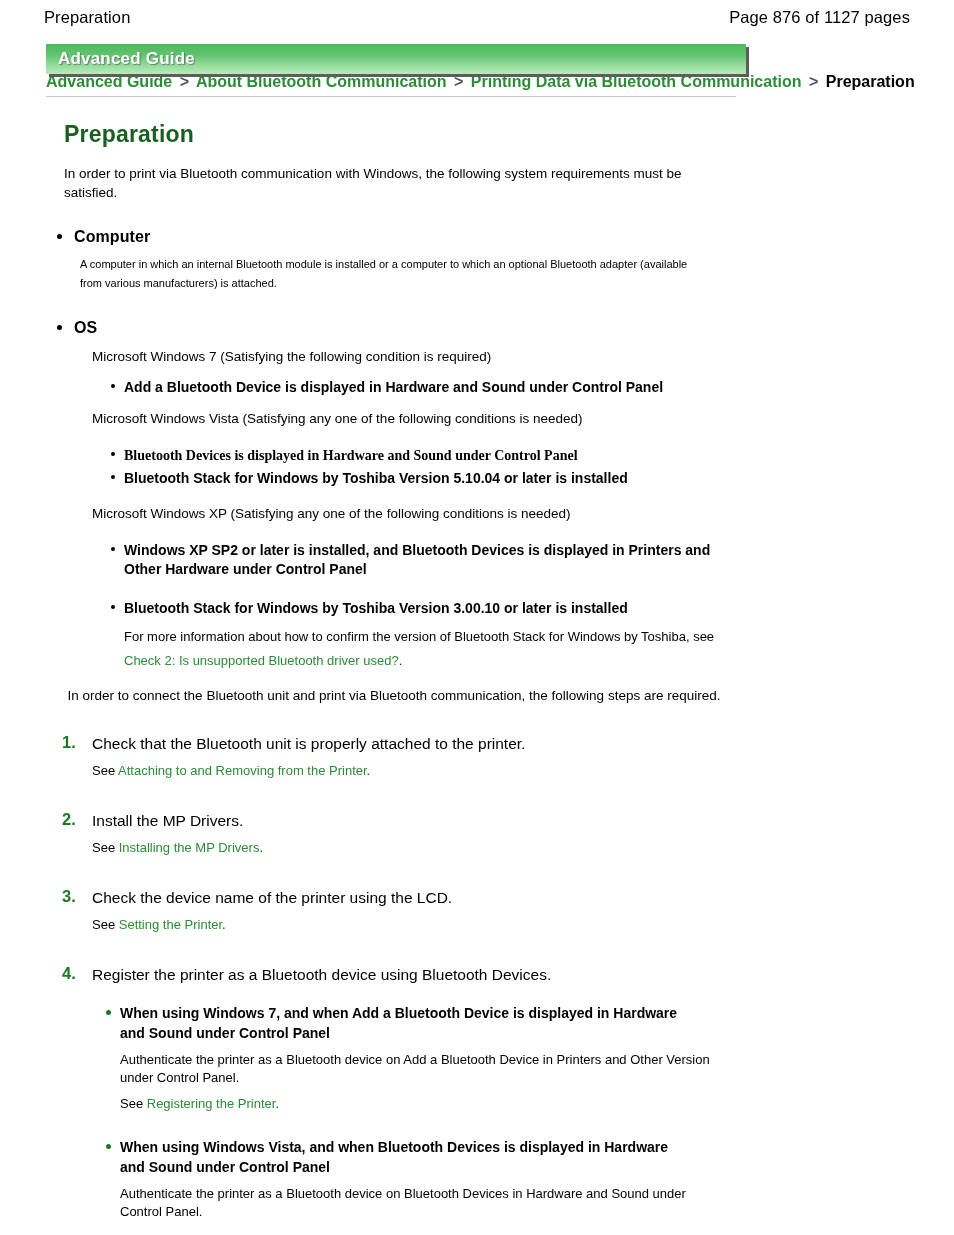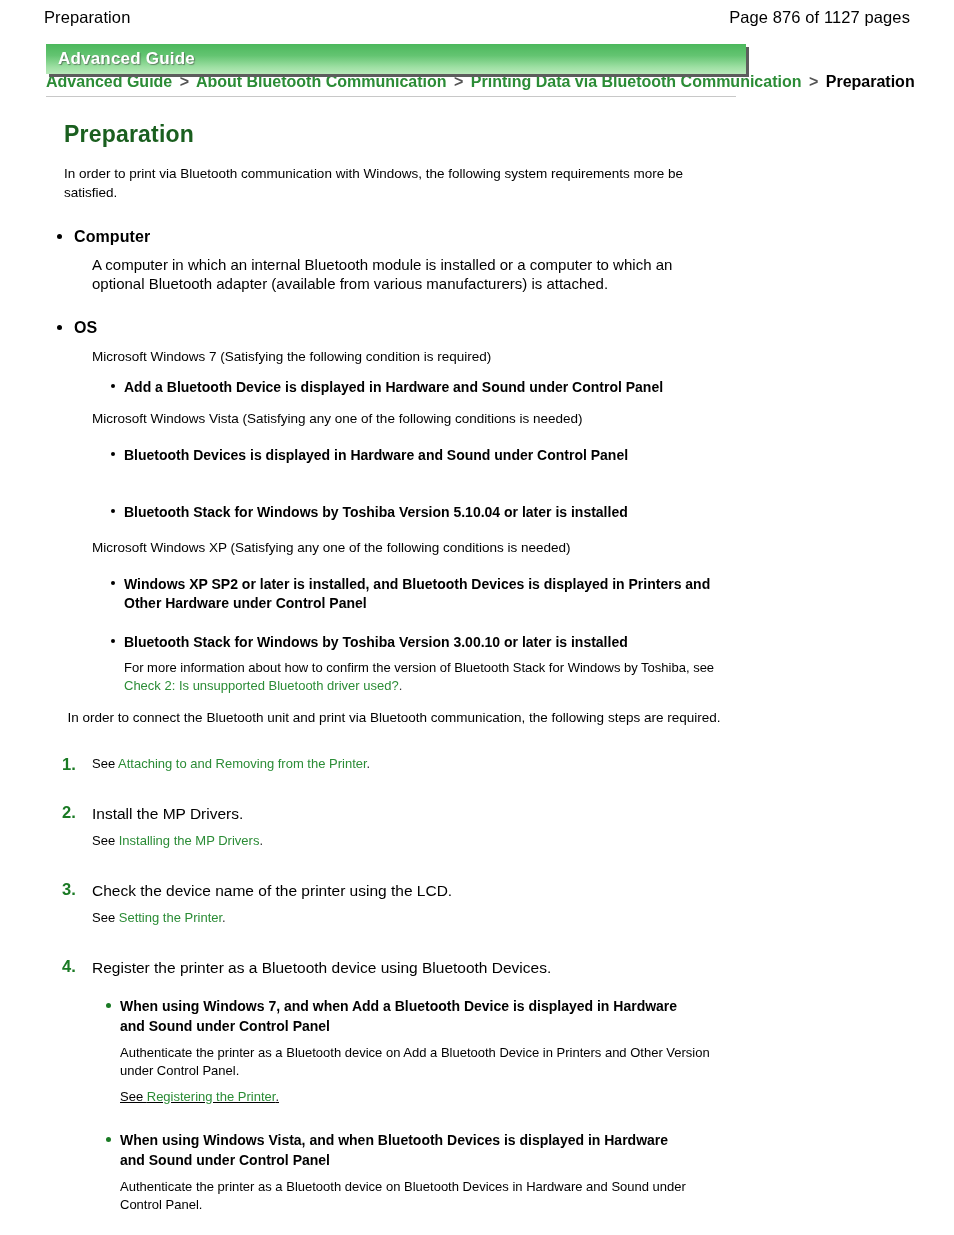--- a/index.html
+++ b/index.html
@@ -107,23 +107,23 @@
     border-radius: 50%;
     background: #000;
   }
   .lvl1-head {
     font-size: 16px;
     font-weight: bold;
     letter-spacing: 0.1px;
   }
   .lvl1-body {
     margin-top: 9px;
-    margin-left: 18px;
+    margin-left: 6px;
     width: 630px;
-    font-size: 15px;
+    font-size: 11px;
     line-height: 19px;
   }
 
   .os-line {
     margin-top: 10px;
     margin-left: 18px;
     font-size: 13.5px;
     line-height: 19px;
   }
 
@@ -144,21 +144,21 @@
   }
   .cond-text {
     font-size: 14px;
     font-weight: bold;
     line-height: 19px;
     width: 620px;
   }
   .cond-note {
     margin-top: 7px;
     font-size: 13px;
-    line-height: 18px;
+    line-height: 24px;
     font-weight: normal;
     width: 610px;
   }
 
   p.connect-note {
     margin: 13px 0 0 18px;
     width: 660px;
     font-size: 13.5px;
     line-height: 19px;
     text-align: center;
@@ -217,21 +217,20 @@
   .g-body {
     margin-top: 8px;
     font-size: 13px;
     line-height: 18px;
     width: 600px;
   }
   .g-see {
     margin-top: 8px;
     font-size: 13px;
     line-height: 18px;
-    text-decoration: underline;
   }
 
   a.link { color: #2b8c36; text-decoration: none; }
   .dot-after { color: #333; }
 </style>
 </head>
 <body>
 
 <div class="page-head">
   <span class="ph-title">Preparation</span>
@@ -252,21 +251,21 @@
     <a class="link" href="#">About Bluetooth Communication</a>
     <span class="sep">&gt;</span>
     <a class="link" href="#">Printing Data via Bluetooth Communication</a>
     <span class="sep">&gt;</span>
     <span class="current">Preparation</span>
   </div>
 
   <div class="rule"></div>
 
   <h1 class="doc-title">Preparation</h1>
-  <p class="intro">In order to print via Bluetooth communication with Windows, the following system requirements more be satisfied.</p>
+  <p class="intro">In order to print via Bluetooth communication with Windows, the following system requirements must be satisfied.</p>
 
   <ul class="lvl1">
 
     <li>
       <span class="bullet"></span>
       <div class="lvl1-head">Computer</div>
       <div class="lvl1-body">A computer in which an internal Bluetooth module is installed or a computer to which an optional Bluetooth adapter (available from various manufacturers) is attached.</div>
     </li>
 
     <li style="margin-top:26px;">
@@ -278,21 +277,21 @@
       <ul class="lvl2">
         <li>
           <span class="bullet"></span>
           <div class="cond-text">Add a Bluetooth Device is displayed in Hardware and Sound under Control Panel</div>
         </li>
       </ul>
 
       <div class="os-line" style="margin-top:0;">Microsoft Windows Vista (Satisfying any one of the following conditions is needed)</div>
 
       <ul class="lvl2" style="margin-top:18px;margin-bottom:16px;">
-        <li style="margin-bottom:38px;">
+        <li style="margin-bottom:4px;font-family:Liberation Serif, serif;">
           <span class="bullet"></span>
           <div class="cond-text">Bluetooth Devices is displayed in Hardware and Sound under Control Panel</div>
         </li>
         <li>
           <span class="bullet"></span>
           <div class="cond-text">Bluetooth Stack for Windows by Toshiba Version 5.10.04 or later is installed</div>
         </li>
       </ul>
 
       <div class="os-line" style="margin-top:0;">Microsoft Windows XP (Satisfying any one of the following conditions is needed)</div>
@@ -310,20 +309,21 @@
       </ul>
     </li>
   </ul>
 
   <p class="connect-note">In order to connect the Bluetooth unit and print via Bluetooth communication, the following steps are required.</p>
 
   <ol class="steps">
 
     <li>
       <span class="step-num">1.</span>
+      <div class="step-title">Check that the Bluetooth unit is properly attached to the printer.</div>
       <div class="step-see"><span>See </span><a class="link" href="#">Attaching to and Removing from the Printer</a><span class="dot-after">.</span></div>
     </li>
 
     <li style="margin-top:30px;">
       <span class="step-num">2.</span>
       <div class="step-title">Install the MP Drivers.</div>
       <div class="step-see"><span>See </span><a class="link" href="#">Installing the MP Drivers</a><span class="dot-after">.</span></div>
     </li>
 
     <li style="margin-top:30px;">

